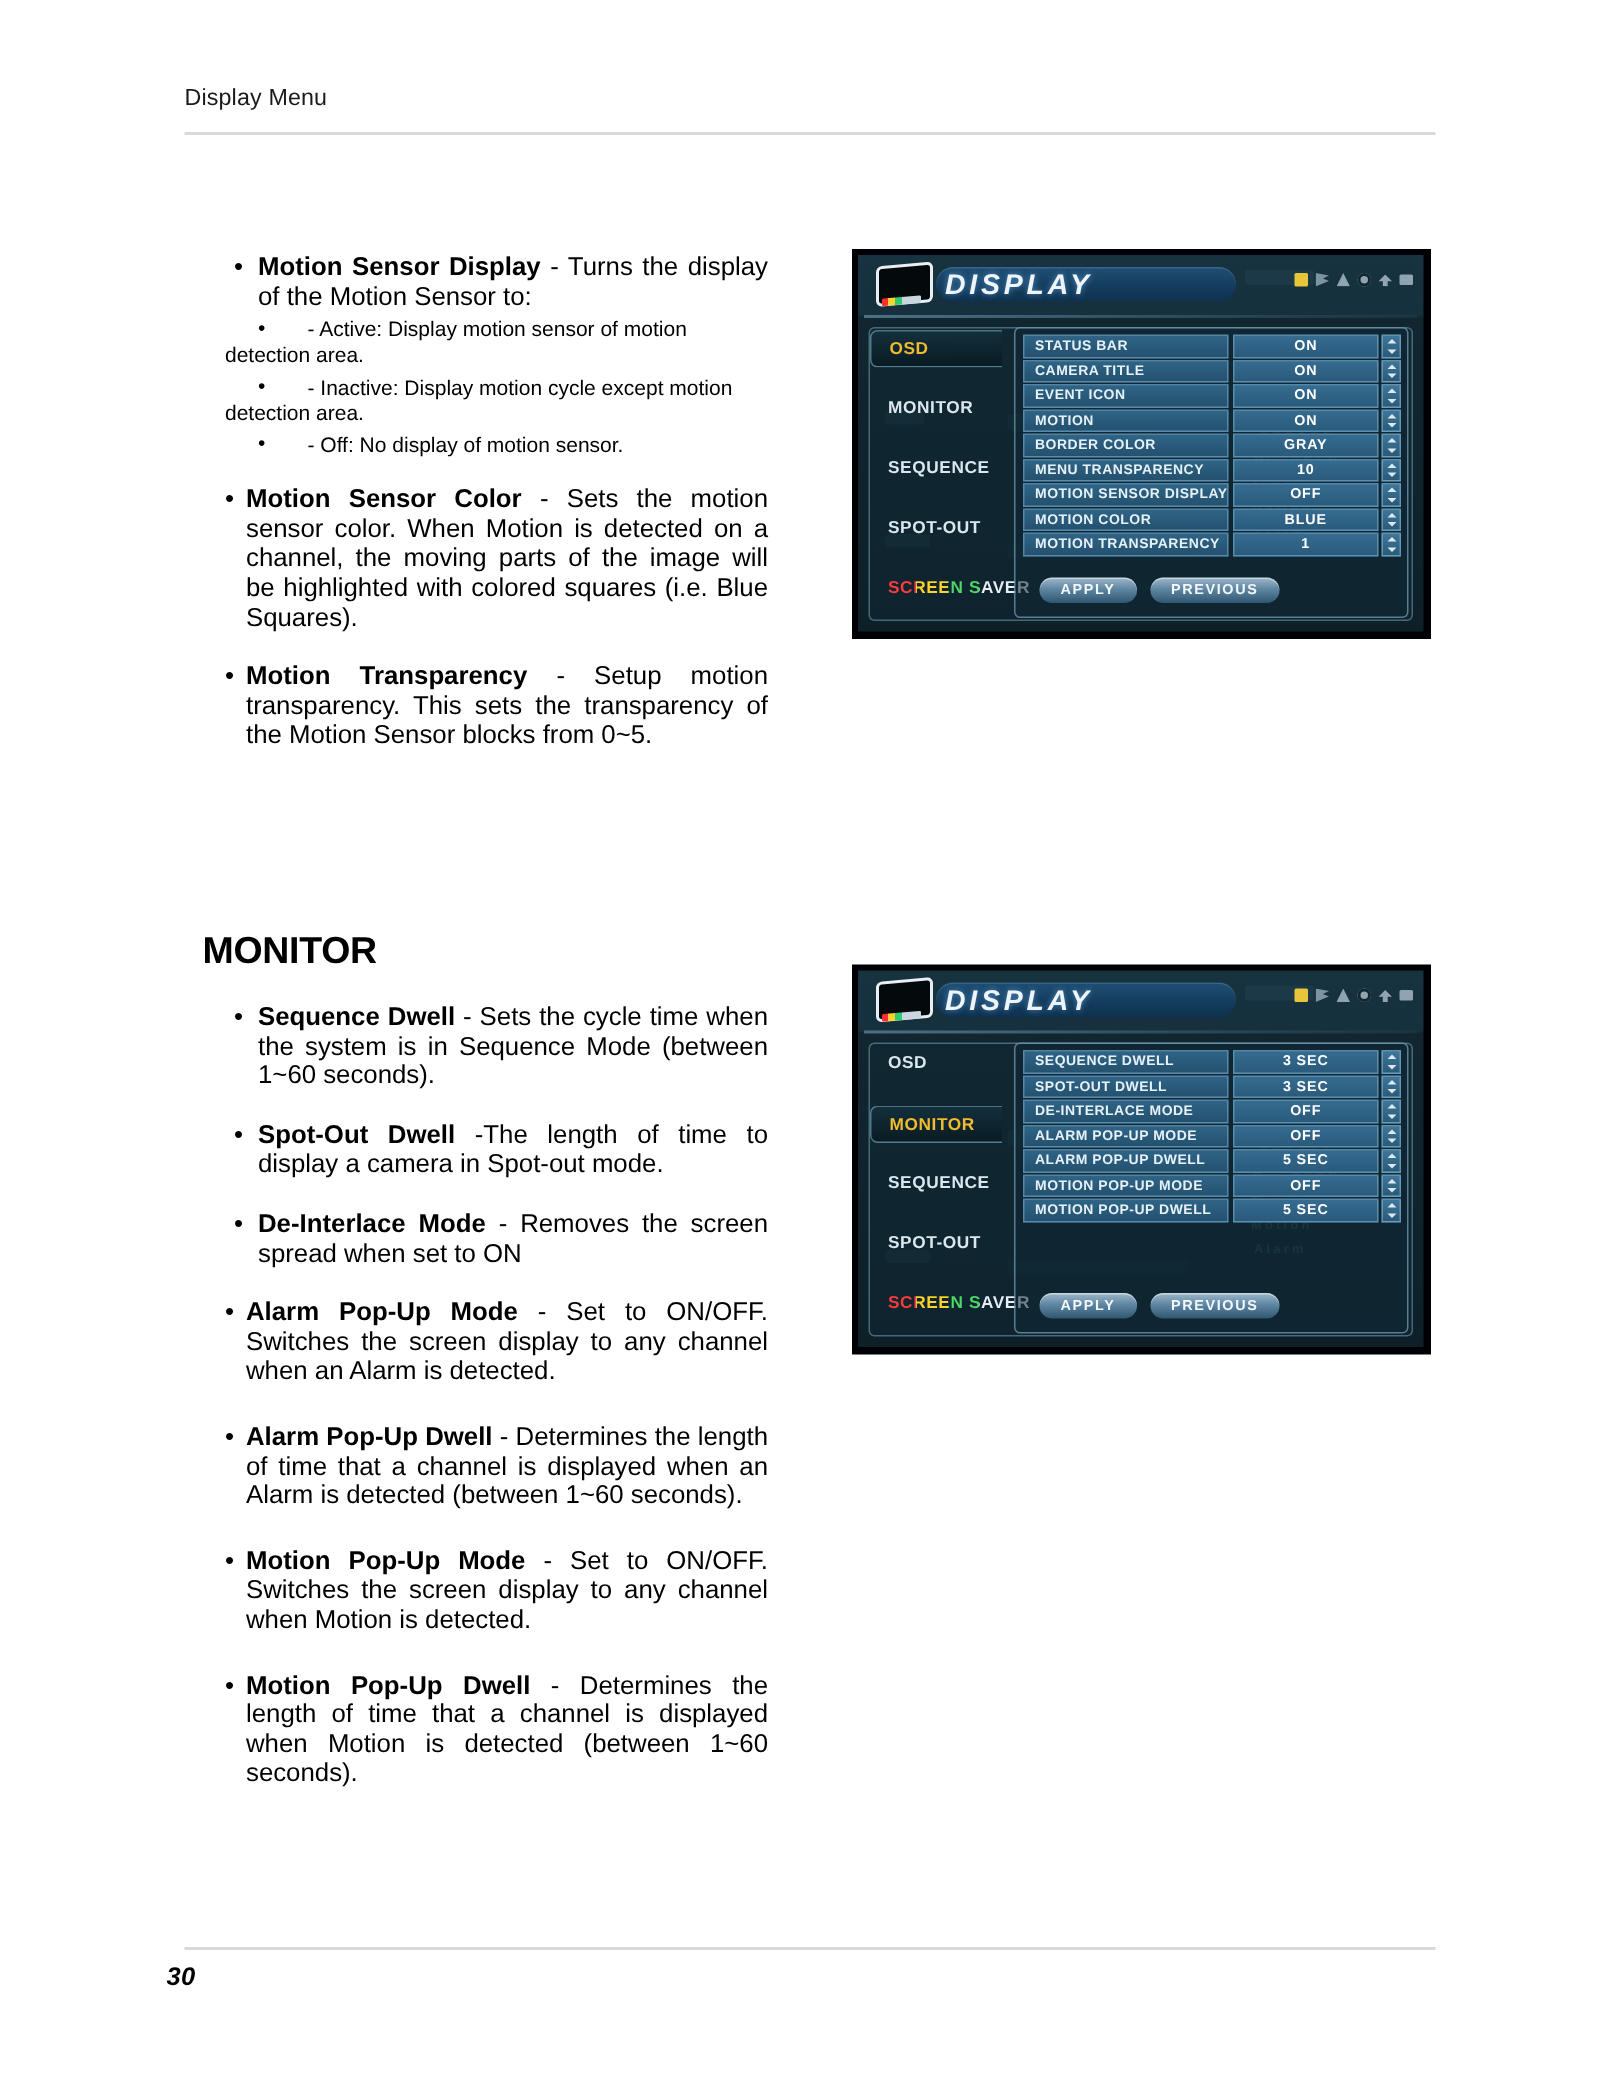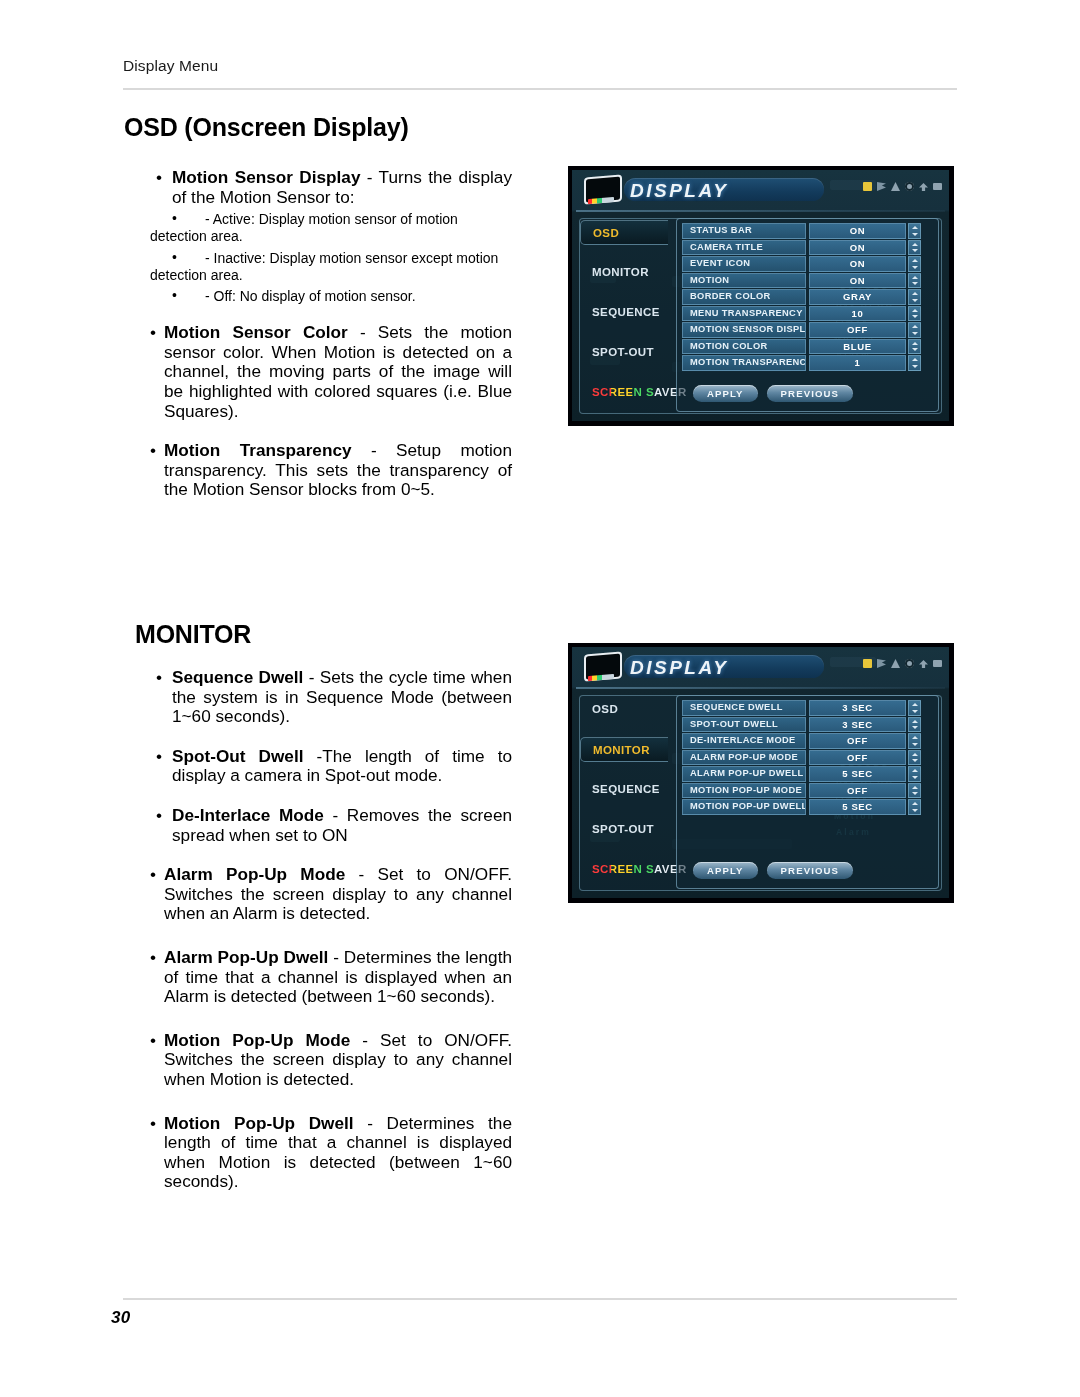--- a/index.html
+++ b/index.html
@@ -274,21 +274,21 @@
   }
 
   
   .settings {
     position: absolute;
     left: 104px; top: 48px;
     right: 10px;
     border: 1px solid rgba(150,200,225,.55);
     border-radius: 4px;
     background: rgba(16,40,52,.55);
-    padding: 4px 17px 36px 5px;
+    padding: 4px 4px 36px 5px;
     box-sizing: border-box;
     bottom: 9px;
   }
   .row {
     display: flex;
     height: 15.5px;
     margin-bottom: 1px;
     align-items: stretch;
   }
   .row .label {
@@ -368,37 +368,36 @@
   }
 </style>
 </head>
 <body>
 
 <div class="page">
 
   <div class="running-head">Display Menu</div>
   <div class="head-rule"></div>
 
-  <div class="h1" id="h-osd">OSD (Onscreen Display)</div>
 
   <div class="col-left" id="col-osd">
 
     <div class="blk bullet ind">
       <span class="dot">•</span>
       <span><b>Motion Sensor Display</b><span> - Turns the display of the Motion Sensor to:</span></span>
     </div>
 
     <div class="blk sub">
       <span class="dot">•</span>
       <span class="txt">- Active: Display motion sensor of motion detection area.</span>
     </div>
 
     <div class="blk sub">
       <span class="dot">•</span>
-      <span class="txt">- Inactive: Display motion sensor except motion detection area.</span>
+      <span class="txt">- Inactive: Display motion cycle except motion detection area.</span>
     </div>
 
     <div class="blk sub">
       <span class="dot">•</span>
       <span class="txt">- Off: No display of motion sensor.</span>
     </div>
 
     <div class="gap-m"></div>
 
     <div class="blk bullet">

